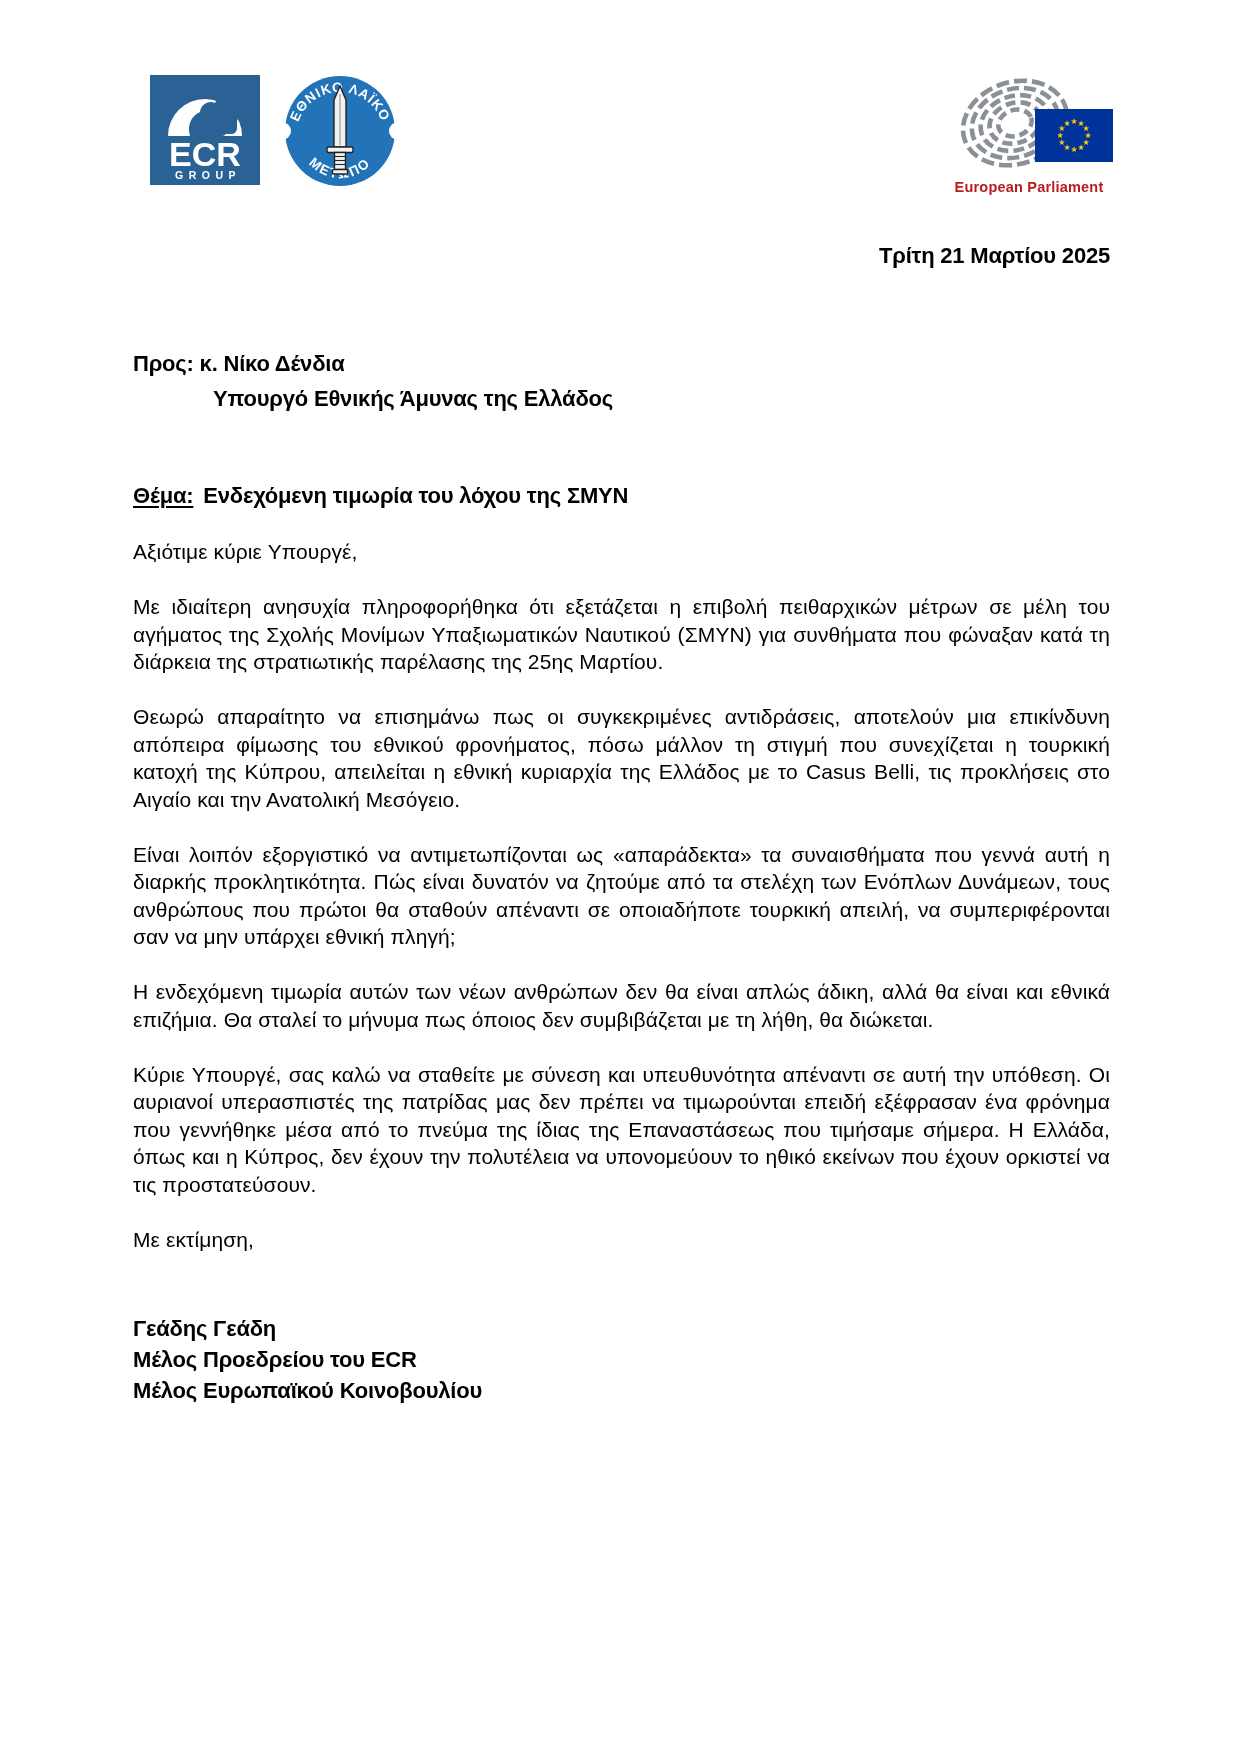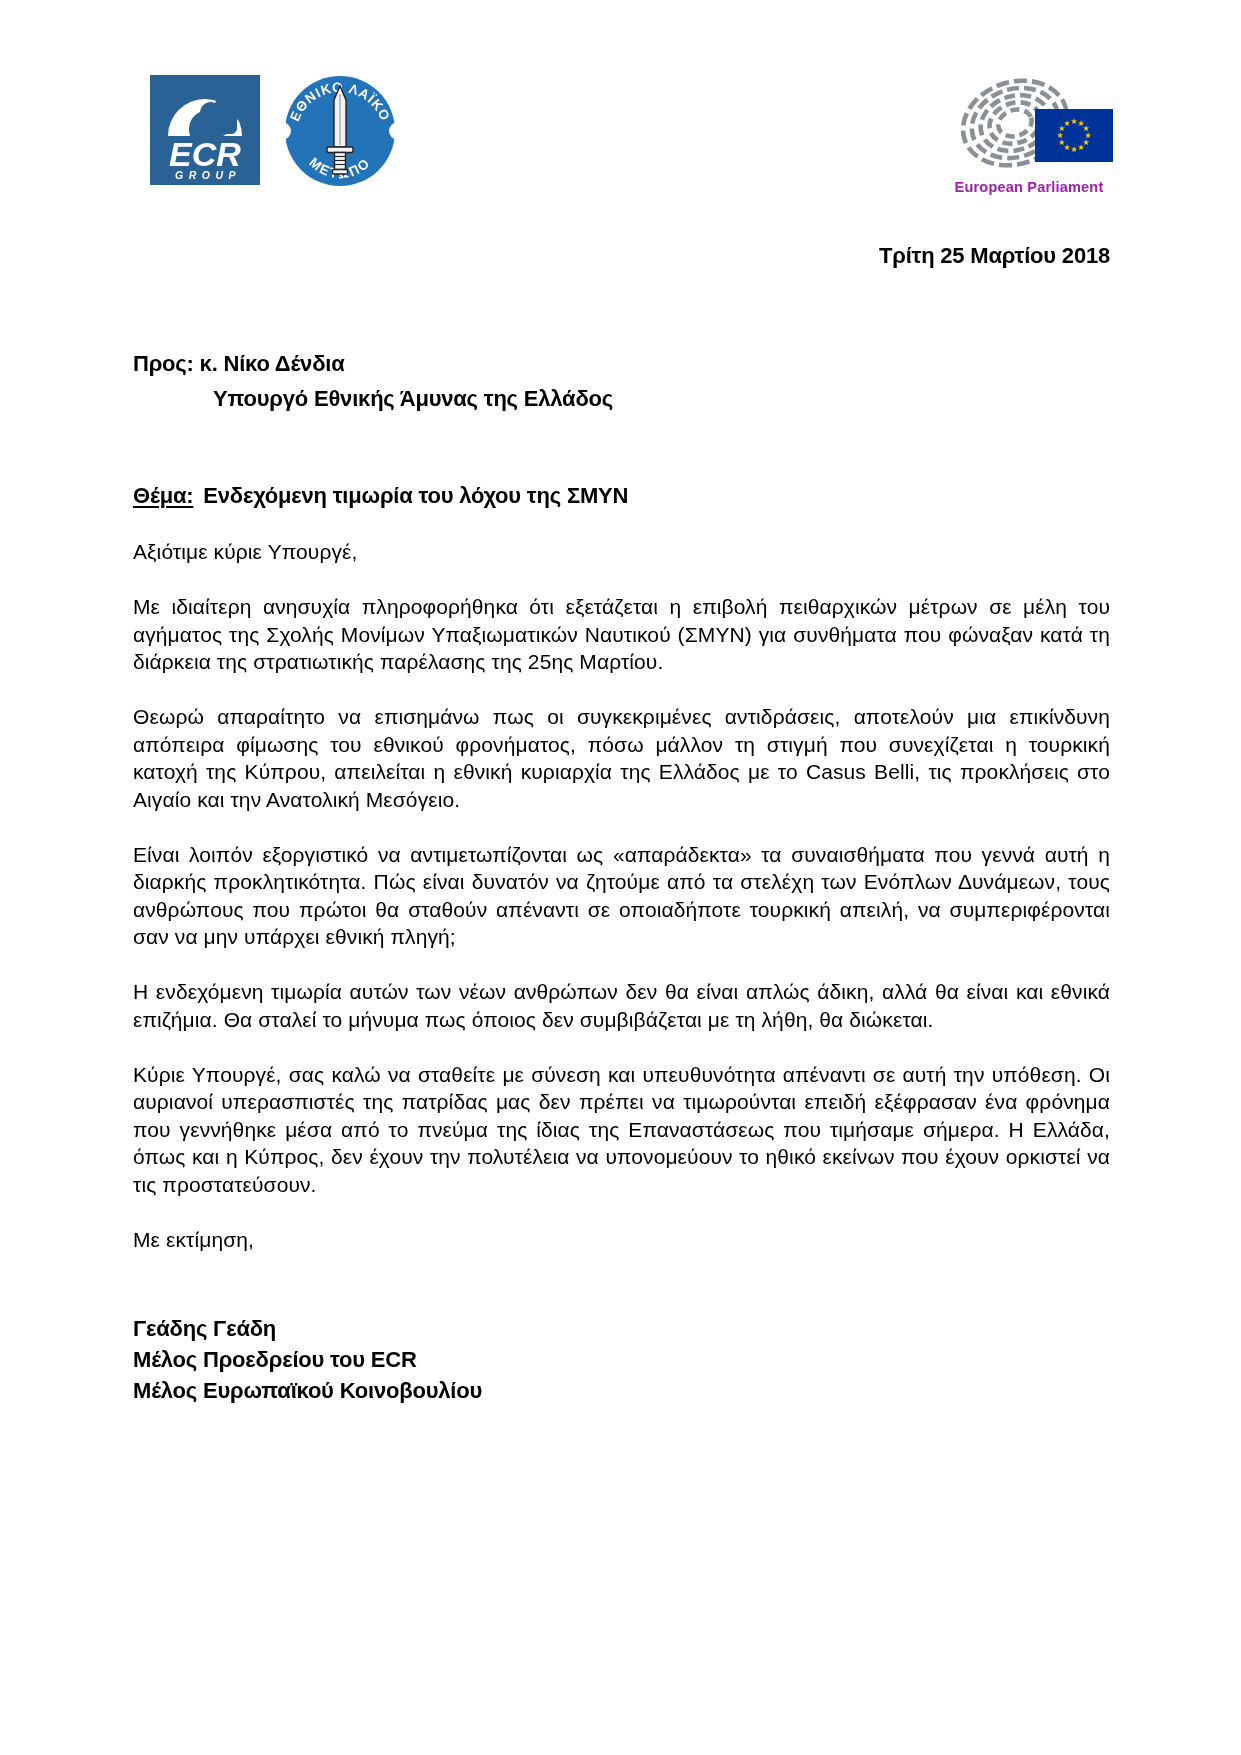--- a/index.html
+++ b/index.html
@@ -13,30 +13,30 @@
     width:1241px;
     height:1755px;
     background:#ffffff;
     overflow:hidden;
     margin:0 auto;
   }
   
   .header {
     position:absolute; top:73px; left:150px; right:126px; height:130px;
   }
-  .ecr-logo { position:absolute; left:0; top:2px; width:109px; height:110px;font-style:italic; }
+  .ecr-logo { position:absolute; left:0; top:2px; width:109px; height:110px; }
   .elam-logo { position:absolute; left:132px; top:-3px; width:116px; height:122px; }
   .ep-logo { position:absolute; right:0; top:0; width:172px; }
   .ep-caption {
     margin-top:2px;
     text-align:center;
     font-size:14.5px;
     font-weight:700;
     letter-spacing:.2px;
-    color:#a21caf;
+    color:#b91c1c;
   }
   
   .date-line {
     position:absolute; top:243px; right:131px;
     font-size:22px; font-weight:700; letter-spacing:-.2px;
   }
   
   .content {
     position:absolute; top:346px; left:133px; right:131px;
   }
@@ -135,21 +135,21 @@
               <text x="39" y="15">★</text>
             <text x="46" y="16.9">★</text>
               <text x="51.1" y="22">★</text>
           </g>
         </g>
       </svg>
       <div class="ep-caption">European Parliament</div>
     </div>
   </div>
 
-  <div class="date-line">Τρίτη 25 Μαρτίου 2018</div>
+  <div class="date-line">Τρίτη 21 Μαρτίου 2025</div>
 
   <div class="content">
 
     <div class="recipient">
       <div>Προς: κ. Νίκο Δένδια</div>
       <div class="indent">Υπουργό Εθνικής Άμυνας της Ελλάδος</div>
     </div>
 
     <div class="subject">
       <span class="subject-label">Θέμα:</span><span>Ενδεχόμενη τιμωρία του λόχου της ΣΜΥΝ</span>

